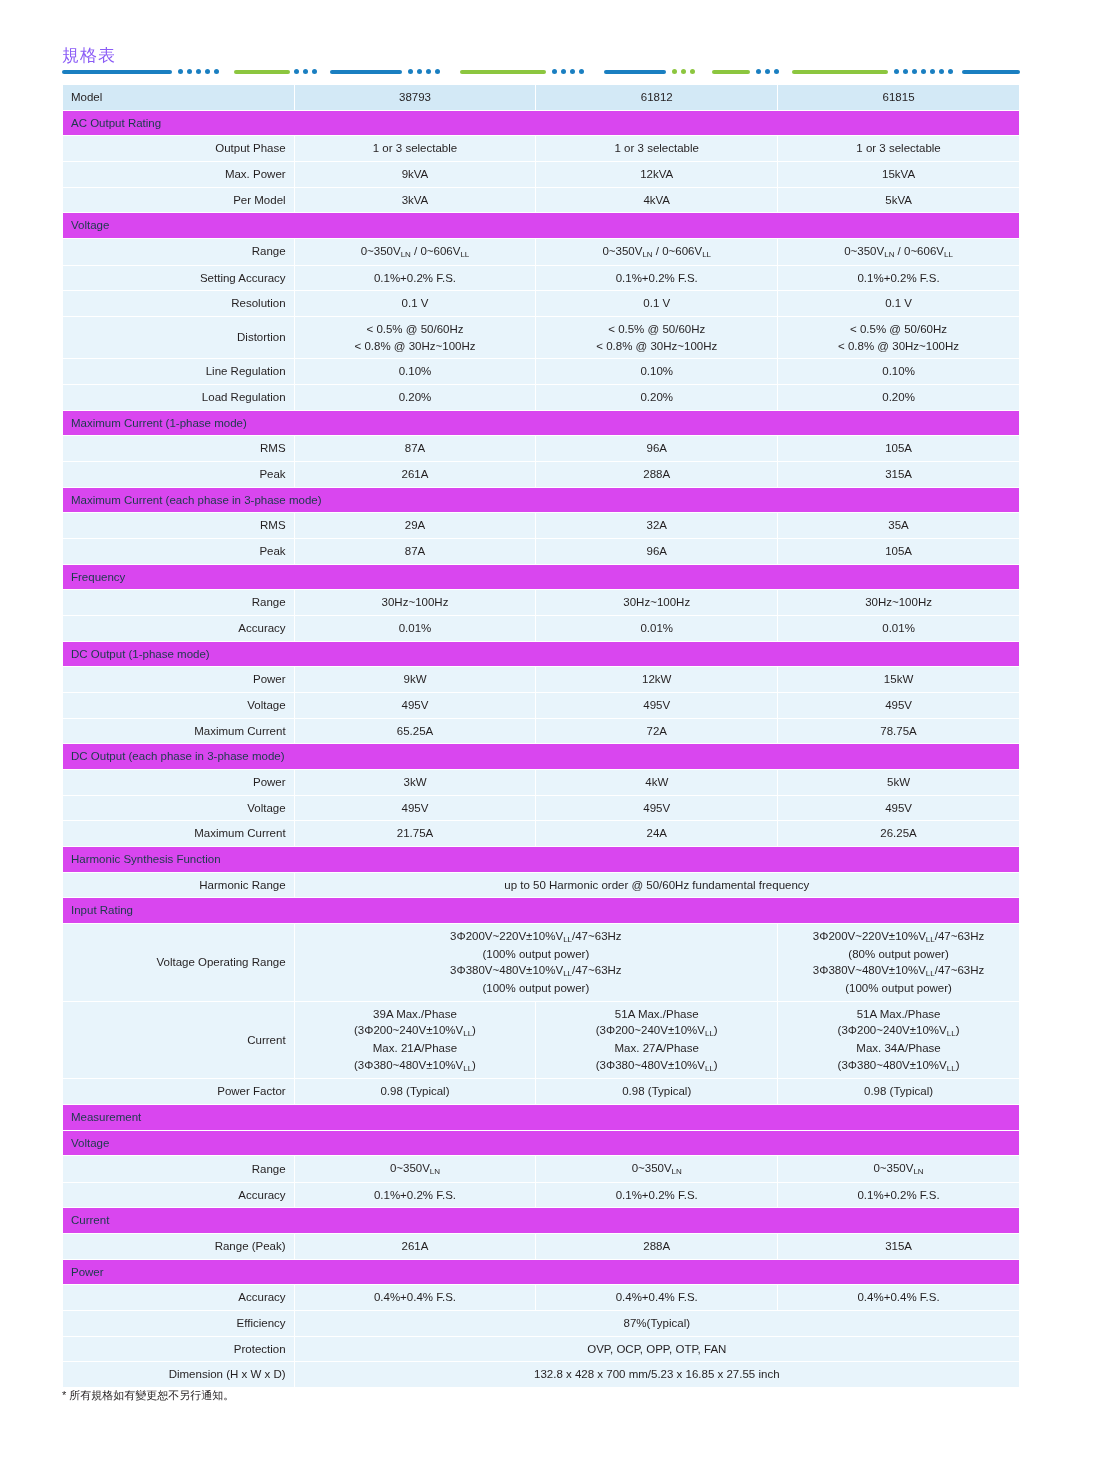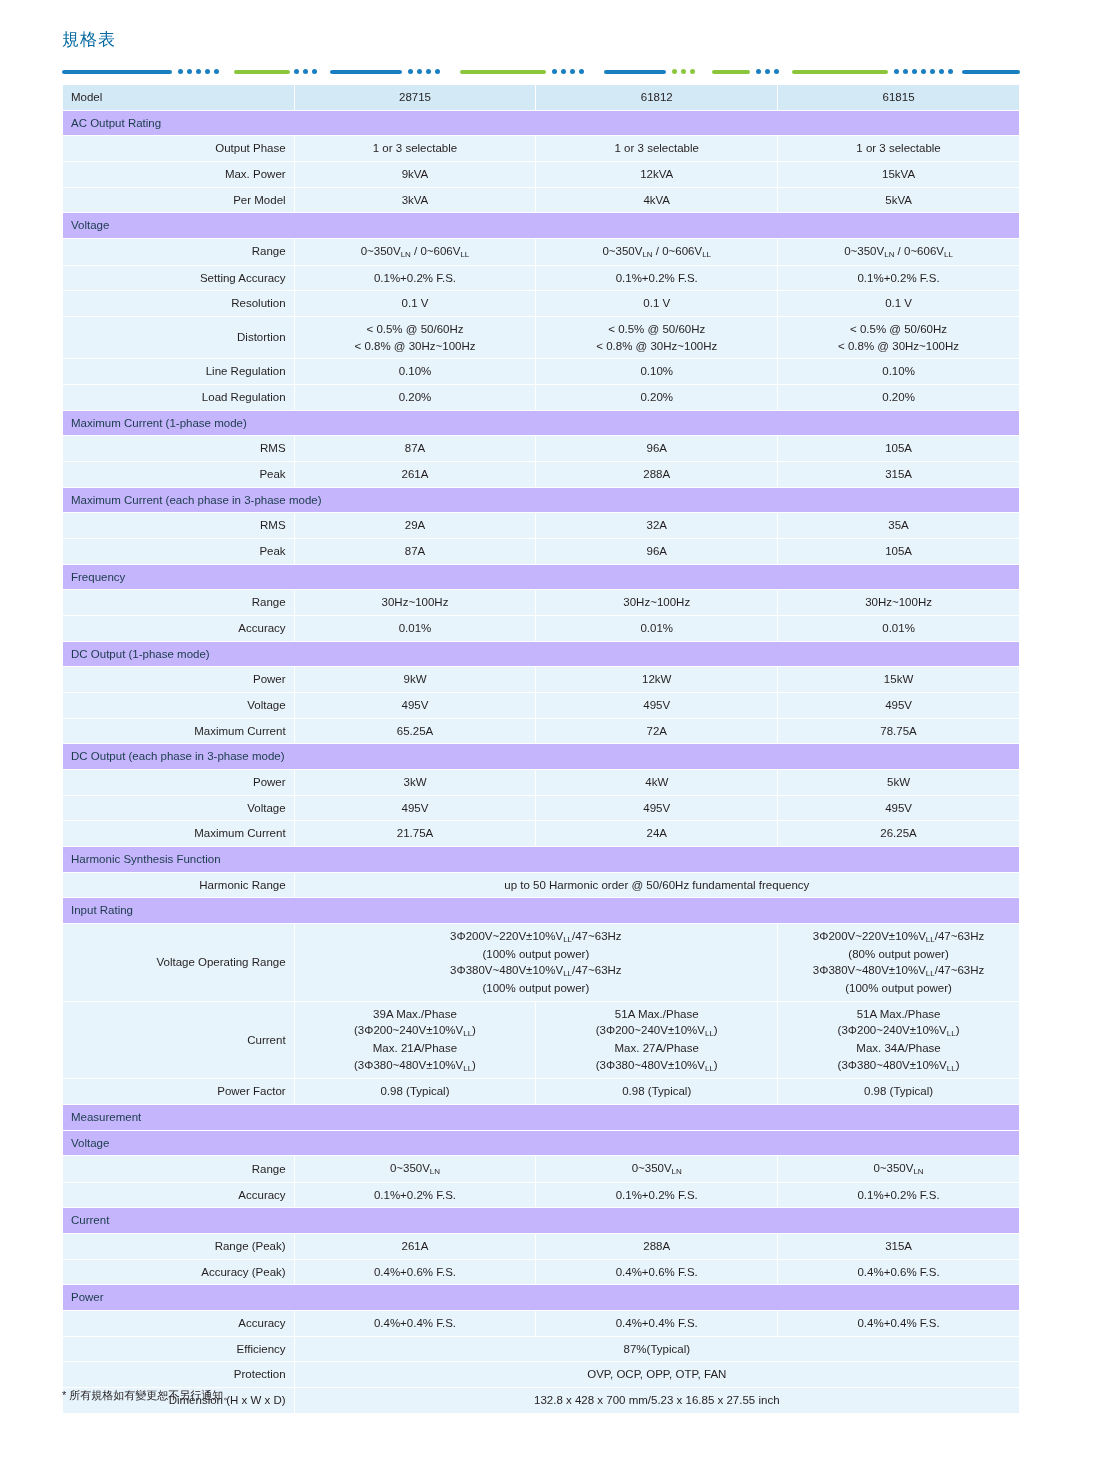--- a/index.html
+++ b/index.html
@@ -14,23 +14,23 @@
   }
   .page {
     position: relative;
     width: 1102px;
     height: 1470px;
     padding: 0;
   }
   .page-title {
     position: absolute;
     left: 62px;
-    top: 28px;
+    top: 44px;
     font-size: 17px;
-    color: #0369a1;
+    color: #8b5cf6;
     letter-spacing: 1px;
   }
   
   .deco {
     position: absolute;
     left: 62px;
     top: 64px;
     width: 958px;
     height: 16px;
     overflow: hidden;
@@ -67,21 +67,21 @@
     vertical-align: middle;
     line-height: 1.45;
   }
   
   col.c0 { width: 232px; }
   col.c1 { width: 242px; }
   col.c2 { width: 242px; }
   col.c3 { width: 242px; }
 
   tr.section td {
-    background: #c4b5fd;
+    background: #d946ef;
     color: #1b3b4a;
     font-size: 11.5px;
     padding: 4px 8px;
   }
   tr.row td {
     background: #e8f4fb;
   }
   tr.row td.lbl {
     text-align: right;
   }
@@ -171,21 +171,21 @@
   <table class="spec">
     <colgroup>
       <col class="c0">
         <col class="c1">
         <col class="c2">
         <col class="c3">
     </colgroup>
     <tbody id="spec-body">
         <tr class="hdr">
           <td class="lbl">Model</td>
-          <td>28715</td>
+          <td>38793</td>
           <td>61812</td>
           <td>61815</td>
         </tr>
         <tr class="section">
           <td colspan="4">AC Output Rating</td>
         </tr>
         <tr class="row">
           <td class="lbl">Output Phase</td>
           <td class="val">1 or 3 selectable</td>
           <td class="val">1 or 3 selectable</td>
@@ -379,26 +379,20 @@
         </tr>
         <tr class="section">
           <td colspan="4">Current</td>
         </tr>
         <tr class="row">
           <td class="lbl">Range (Peak)</td>
           <td class="val">261A</td>
           <td class="val">288A</td>
           <td class="val">315A</td>
         </tr>
-        <tr class="row">
-          <td class="lbl">Accuracy (Peak)</td>
-          <td class="val">0.4%+0.6% F.S.</td>
-          <td class="val">0.4%+0.6% F.S.</td>
-          <td class="val">0.4%+0.6% F.S.</td>
-        </tr>
         <tr class="section">
           <td colspan="4">Power</td>
         </tr>
         <tr class="row">
           <td class="lbl">Accuracy</td>
           <td class="val">0.4%+0.4% F.S.</td>
           <td class="val">0.4%+0.4% F.S.</td>
           <td class="val">0.4%+0.4% F.S.</td>
         </tr>
         <tr class="row">

